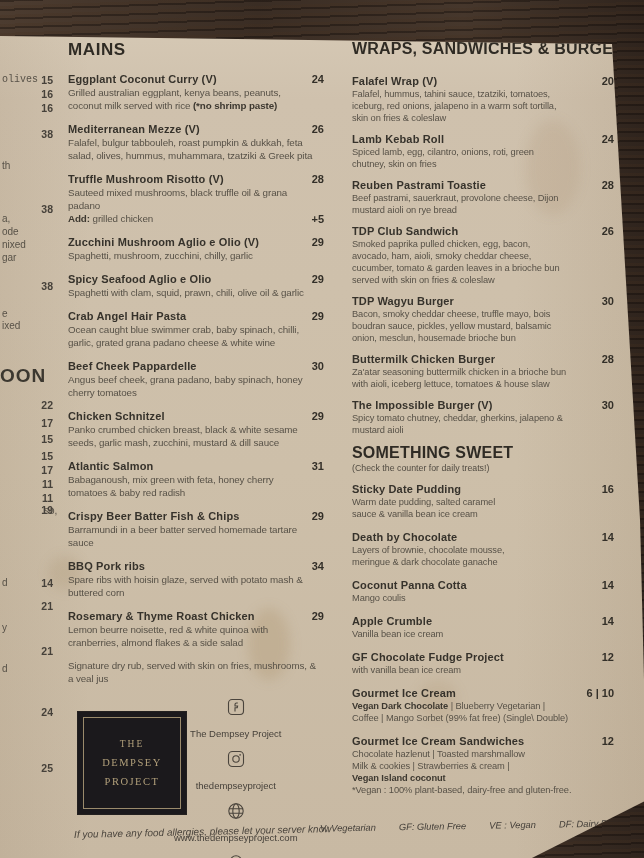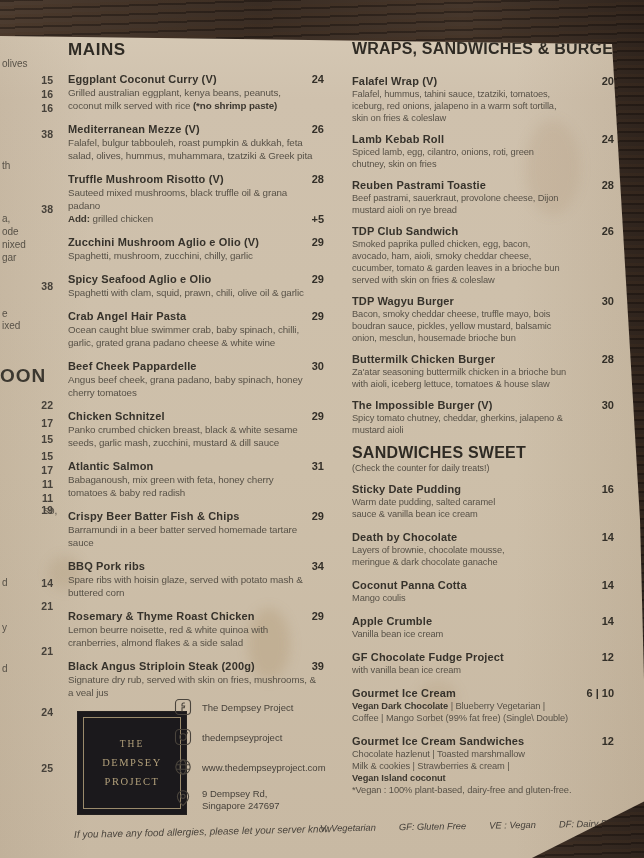--- a/index.html
+++ b/index.html
@@ -44,21 +44,21 @@
   
   .logo{position:absolute;left:78px;top:712px;width:108px;height:102px;background:#1b191c;
         box-shadow:0 0 0 1px #23201f;display:flex;align-items:center;justify-content:center;}
   .logo-inner{position:absolute;inset:5px;border:1px solid #9a8a6b;}
   .logo-text{position:relative;text-align:center;font-family:"Liberation Serif","DejaVu Serif",serif;color:#b2a07b;}
   .logo-text .l1{font-size:9.5px;letter-spacing:2px;margin-bottom:8px;}
   .logo-text .l2,.logo-text .l3{font-size:10.5px;letter-spacing:1.5px;margin-bottom:8px;}
   .logo-text .l3{margin-bottom:0;}
   
   .contact{position:absolute;left:174px;top:698px;display:flex;flex-direction:column;gap:10px;}
-  .c-row{display:flex;align-items:center;gap:10px;color:#46413a;font-size:9.5px;}
+  .c-row{display:flex;align-items:center;gap:10px;color:#46413a;font-size:9.5px;flex-direction:column;}
   .c-row svg{flex:0 0 auto;}
   .c-lines{line-height:12px;}
   
   .allergy{position:absolute;left:74px;top:826px;font-style:italic;font-size:10px;color:#4b453d;
            transform:rotate(-1.3deg);white-space:nowrap;}
   .legend{position:absolute;left:320px;top:821px;width:300px;display:flex;justify-content:space-between;
           font-style:italic;font-size:9.3px;color:#45403a;transform:rotate(-1deg);}
   .legend .lg{white-space:nowrap;}
 </style>
 </head>
@@ -66,21 +66,21 @@
 
 <div class="canvas">
   <div class="paper">
 
     <div class="stain" style="left:525px;top:120px;width:55px;height:95px;background:rgba(150,112,65,.10);"></div>
     <div class="stain" style="left:248px;top:608px;width:42px;height:72px;background:rgba(150,110,60,.17);"></div>
     <div class="stain" style="left:418px;top:680px;width:40px;height:40px;background:rgba(145,108,60,.10);"></div>
     <div class="stain" style="left:48px;top:556px;width:34px;height:34px;background:rgba(140,105,58,.13);"></div>
 
     <div class="strip" id="left-strip">
-        <span class="frag word" style="top: 58px; left: 2px;">olives</span>
+        <span class="frag word" style="top: 74px; left: 2px; font-family: Liberation Mono, monospace;">olives</span>
         <span class="frag num" style="top: 74px;">15</span>
         <span class="frag num" style="top: 88px;">16</span>
         <span class="frag num" style="top: 102px;">16</span>
         <span class="frag num" style="top: 128px;">38</span>
         <span class="frag word" style="top: 160px; left: 2px;">th</span>
         <span class="frag num" style="top: 203px;">38</span>
         <span class="frag word" style="top: 213px; left: 2px;">a,</span>
         <span class="frag word" style="top: 226px; left: 2px;">ode</span>
         <span class="frag word" style="top: 239px; left: 2px;">nixed</span>
         <span class="frag word" style="top: 252px; left: 2px;">gar</span>
@@ -202,24 +202,20 @@
           </div>
           <div class="item">
             <div class="trow">
               <span class="title">Rosemary &amp; Thyme Roast Chicken</span>
               <span class="price">29</span>
             </div>
             <div class="desc-line"><span>Lemon beurre noisette, red &amp; white quinoa with</span></div>
             <div class="desc-line"><span>cranberries, almond flakes &amp; a side salad</span></div>
           </div>
           <div class="item">
-            <div class="trow">
-              <span class="title">Black Angus Striploin Steak (200g)</span>
-              <span class="price">39</span>
-            </div>
             <div class="desc-line"><span>Signature dry rub, served with skin on fries, mushrooms, &amp;</span></div>
             <div class="desc-line"><span>a veal jus</span></div>
           </div>
         </div>
     </div>
 
     <div class="col col-right">
       <div class="section-head">WRAPS, SANDWICHES &amp; BURGERS</div>
       <div id="wraps-items">
           <div class="item">
@@ -276,21 +272,21 @@
           </div>
           <div class="item">
             <div class="trow">
               <span class="title">The Impossible Burger (V)</span>
               <span class="price">30</span>
             </div>
             <div class="desc-line"><span>Spicy tomato chutney, cheddar, gherkins, jalapeno &amp;</span></div>
             <div class="desc-line"><span>mustard aioli</span></div>
           </div>
         </div>
-      <div class="section-head sweet">SANDWICHES SWEET</div>
+      <div class="section-head sweet">SOMETHING SWEET</div>
       <div class="section-sub">(Check the counter for daily treats!)</div>
       <div id="sweet-items">
           <div class="item">
             <div class="trow">
               <span class="title">Sticky Date Pudding</span>
               <span class="price">16</span>
             </div>
             <div class="desc-line"><span>Warm date pudding, salted caramel</span></div>
             <div class="desc-line"><span>sauce &amp; vanilla bean ice cream</span></div>
           </div>

